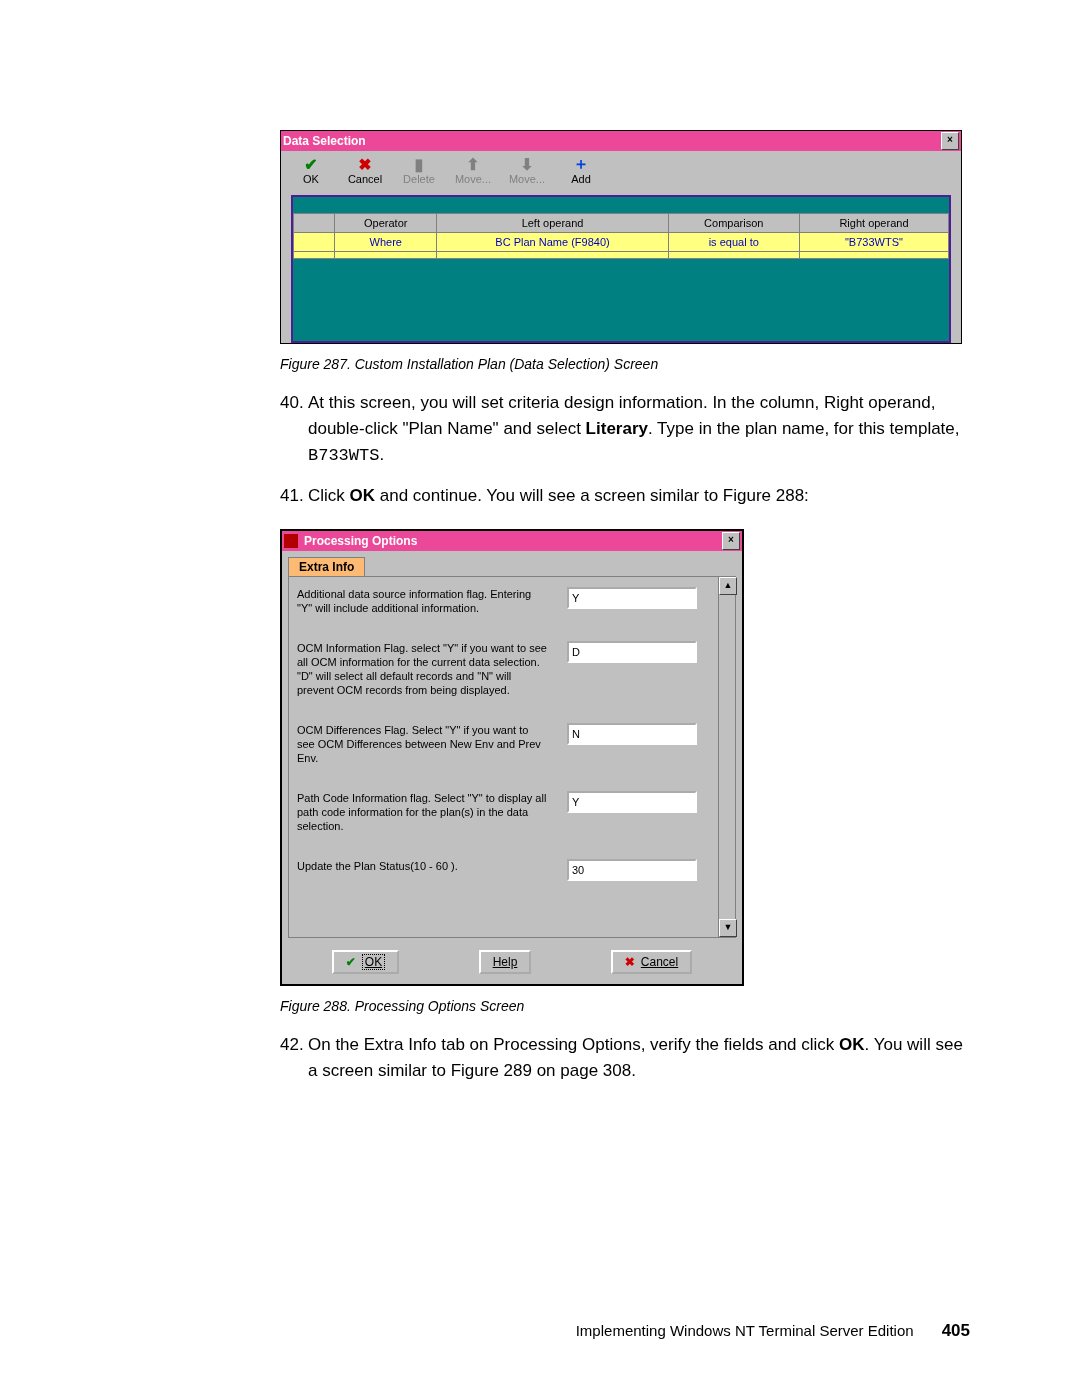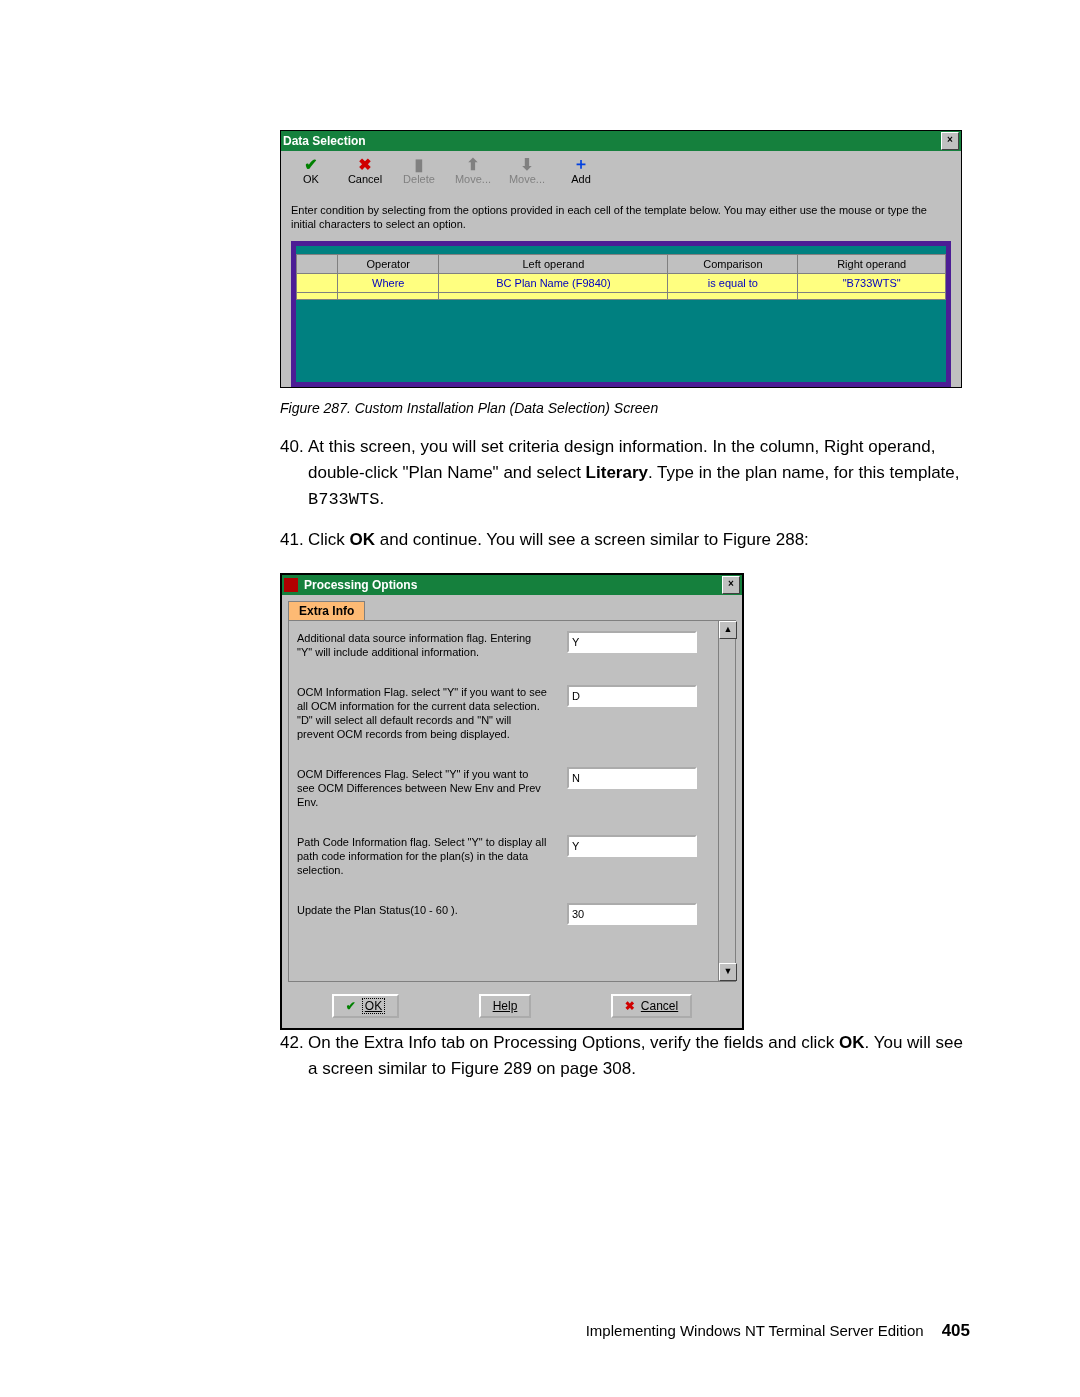--- a/index.html
+++ b/index.html
@@ -1,32 +1,32 @@
 <!DOCTYPE html>
 <html><head>
 <meta charset="utf-8">
 <style>
   html,body{margin:0;padding:0;background:#fff;font-family:Arial,Helvetica,sans-serif;color:#000}
   .page{width:1080px;height:1397px;position:relative;box-sizing:border-box;padding:130px 110px 60px 280px}
   
   .win{border:1px solid #000;background:#c0c0c0;font-family:"MS Sans Serif",Tahoma,sans-serif;font-size:12px}
-  .titlebar{display:flex;align-items:center;background:#15803d;color:#fff;font-weight:bold;height:20px;padding:0 2px}
+  .titlebar{display:flex;align-items:center;background:#ec4899;color:#fff;font-weight:bold;height:20px;padding:0 2px}
   .titlebar .title{flex:1;font-size:12px}
   .close-x{width:16px;height:16px;background:#c0c0c0;border:1px solid #fff;border-right-color:#404040;border-bottom-color:#404040;color:#000;font-size:10px;font-weight:bold;text-align:center;line-height:14px}
   .toolbar{display:flex;gap:10px;padding:4px 8px 2px 8px}
   .tb-btn{display:flex;flex-direction:column;align-items:center;width:44px;font-size:11px;color:#000}
   .tb-btn.disabled{color:#808080}
   .tb-ico{width:20px;height:18px;display:flex;align-items:center;justify-content:center;font-size:16px;font-weight:bold}
   .ico-check{color:#008000}
   .ico-x{color:#d00000}
   .ico-plus{color:#0040e0}
   .ico-trash,.ico-up,.ico-dn{color:#808080}
   .ds-body{padding:8px 10px 0 10px}
   .hint{font-size:11px;line-height:14px;margin:8px 0 10px 0}
-  .grid{background:#008080;padding:8px 0 0 0;border:5px solid #4c1d95}
+  .grid{background:#008080;padding:16px 0 0 0;border:2px solid #4c1d95}
   .grid table{width:100%;border-collapse:collapse;background:#c0c0c0}
   .grid th,.grid td{border:1px solid #808080;font-size:11px;padding:3px 6px;text-align:center}
   .grid th{background:#c0c0c0;color:#000;font-weight:normal;text-align:center}
   .rownum{width:28px;background:#c0c0c0}
   .yellow td{background:#ffff80}
   .yellow .blue{color:#0000c0}
   .tealpad{height:82px;background:#008080}
   .caption{font-style:italic;font-size:14px;margin:12px 0 18px 0}
   
   .step{font-size:17px;line-height:26px;margin:0 0 14px 0;display:flex}
@@ -43,21 +43,21 @@
   .opt-row .lbl{width:250px;font-size:11px;line-height:14px;padding-right:20px}
   .fld{width:120px;height:18px;border:2px inset #fff;background:#fff;font-size:11px;padding:0 3px;line-height:18px}
   .scroll-track{position:absolute;top:0;right:0;bottom:0;width:16px;background:#c0c0c0;border-left:1px solid #808080}
   .scroll-btn{width:16px;height:16px;background:#c0c0c0;border:1px solid #fff;border-right-color:#404040;border-bottom-color:#404040;position:absolute;text-align:center;font-size:9px;line-height:14px}
   .scroll-up{top:0}.scroll-dn{bottom:0}
   .dlg-btns{display:flex;justify-content:space-around;padding:6px 10px 10px 10px}
   .dlg-btn{display:flex;align-items:center;gap:6px;border:2px outset #fff;background:#c0c0c0;padding:2px 12px;font-size:12px}
   .dlg-btn .g{color:#008000;font-weight:bold}
   .dlg-btn .r{color:#d00000;font-weight:bold}
   .dlg-btn .ul{text-decoration:underline}
-  .footer{position:absolute;bottom:56px;right:110px;left:280px;display:flex;justify-content:flex-end;align-items:baseline;font-size:15px;gap:18px}
+  .footer{position:absolute;bottom:56px;right:110px;left:280px;display:flex;justify-content:flex-end;align-items:baseline;font-size:15px;gap:28px}
   .footer .pageno{font-weight:bold;font-size:17px}
 </style>
 </head>
 <body>
 
 <div class="page">
 
   <div class="win" style="width:680px">
     <div class="titlebar">
       <span class="title">Data Selection</span>
@@ -83,21 +83,20 @@
       <div class="tb-btn disabled">
         <span class="tb-ico ico-dn">⬇</span>
         <span>Move...</span>
       </div>
       <div class="tb-btn">
         <span class="tb-ico ico-plus">＋</span>
         <span>Add</span>
       </div>
     </div>
     <div class="ds-body">
-      <div class="hint">Enter condition by selecting from the options provided in each cell of the template below. You may either use the mouse or type the initial characters to select an option.</div>
       <div class="grid">
         <table>
           <tbody>
               <tr>
             <th class="rownum"></th>
             <th>Operator</th>
             <th>Left operand</th>
             <th>Comparison</th>
             <th>Right operand</th>
           </tr>
@@ -177,20 +176,21 @@
         </div>
       <div class="dlg-btn">
           <span class="ul">Help</span>
         </div>
       <div class="dlg-btn">
           <span class="r">✖</span>
           <span class="ul">Cancel</span>
         </div>
     </div>
   </div>
+  <div class="caption">Figure 288. Processing Options Screen</div>
 
   <div class="step">
     <span class="num">42.</span>
     <span class="txt">
       <span>On the Extra Info tab on Processing Options, verify the fields and click </span><b>OK</b><span>. You will see a screen similar to Figure 289 on page 308.</span>
     </span>
   </div>
 
   <div class="footer">
     <span>Implementing Windows NT Terminal Server Edition</span>

